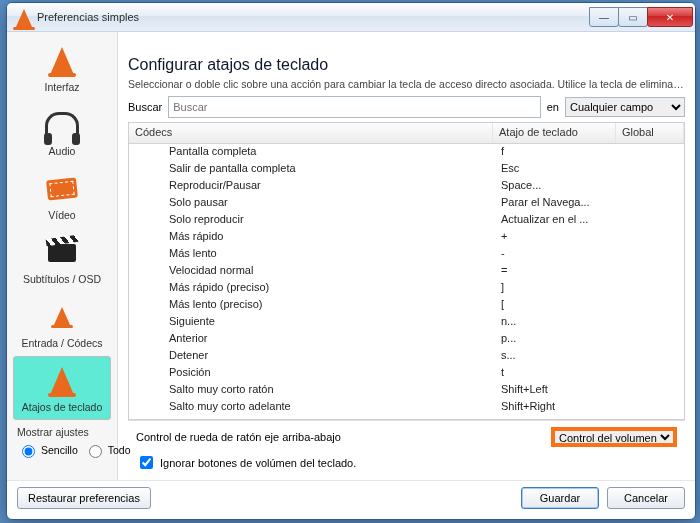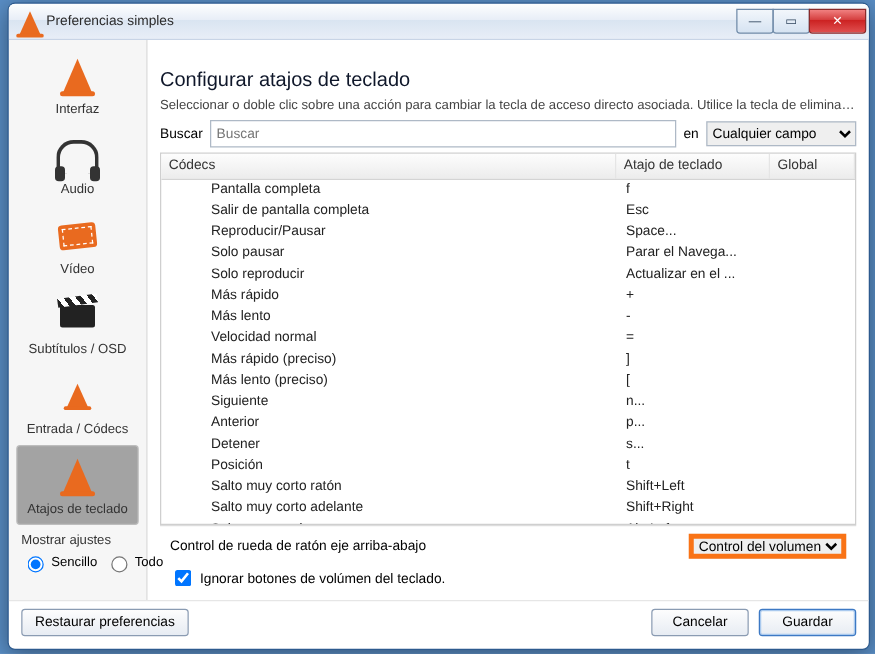--- a/index.html
+++ b/index.html
@@ -6,21 +6,21 @@
 .window{position:absolute;left:6px;top:2px;width:688px;height:516px;background:#fff;border:1px solid #2d5a8e;border-radius:6px;box-shadow:0 4px 20px rgba(0,0,0,.4);display:flex;flex-direction:column;overflow:hidden}
 .titlebar{height:28px;background:linear-gradient(#fdfefe,#e8eef7 45%,#d9e4f1 46%,#e8eef7);display:flex;align-items:center;padding:0 2px 0 8px;border-bottom:1px solid #c8d4e6}
 .titlebar .icon{width:16px;height:16px;margin-right:6px}
 .titlebar .title{flex:1;color:#2b2b2b}
 .winbtns{display:flex;gap:0}
 .winbtn{width:28px;height:18px;border:1px solid #6f8aa8;border-radius:0 0 3px 3px;margin-left:-1px;display:flex;align-items:center;justify-content:center;background:linear-gradient(#f2f6fb,#d6e3f2);font-size:10px;color:#30455e}
 .winbtn.cl{width:44px;background:linear-gradient(#f08080,#d43c3c 45%,#c22 46%,#e05050);border-color:#8a2a2a;color:#fff}
 .body{flex:1;display:flex;overflow:hidden}
 .sidebar{width:110px;background:#f6f6f6;border-right:1px solid #ddd;display:flex;flex-direction:column;padding-top:4px}
 .cat{display:flex;flex-direction:column;align-items:center;gap:2px;padding:6px 4px;margin:0 6px;border:1px solid transparent;border-radius:3px;cursor:default}
-.cat.sel{background:#a3a3a3;border-color:#bdbdbd}
+.cat.sel{background:#5eead4;border-color:#bdbdbd}
 .cat .ic{width:42px;height:36px;display:flex;align-items:center;justify-content:center}
 .cat .lbl{font-size:10.5px;text-align:center;color:#333}
 .showset{padding:6px 10px 2px;font-size:10.5px;color:#333}
 .radios{display:flex;gap:6px;padding:2px 10px 6px;font-size:10.5px}
 .radios label{display:flex;align-items:center;gap:3px}
 .content{flex:1;display:flex;flex-direction:column;overflow:hidden;padding:6px 10px 0 10px}
 h2{margin:18px 0 4px;font-size:16px;font-weight:400;color:#0f172a}
 .help{font-size:10.5px;color:#444;margin-bottom:6px;white-space:nowrap;overflow:hidden;text-overflow:ellipsis}
 .searchrow{display:flex;align-items:center;gap:6px;margin-bottom:4px}
 .searchrow input{flex:1;height:18px;border:1px solid #aeb9c6;padding:1px 4px;font-size:11px;color:#777}
@@ -242,16 +242,16 @@
       <label class="chk">
         <input type="checkbox" checked="" style="">
         <span>Ignorar botones de volúmen del teclado.</span>
       </label>
     </div>
   </div>
 
   <div class="btnbar">
     <button class="btn">Restaurar preferencias</button>
     <div class="spacer"></div>
+    <button class="btn primary">Guardar</button>
     <button class="btn">Cancelar</button>
-    <button class="btn primary">Guardar</button>
   </div>
 </div>
 
 </body></html>

